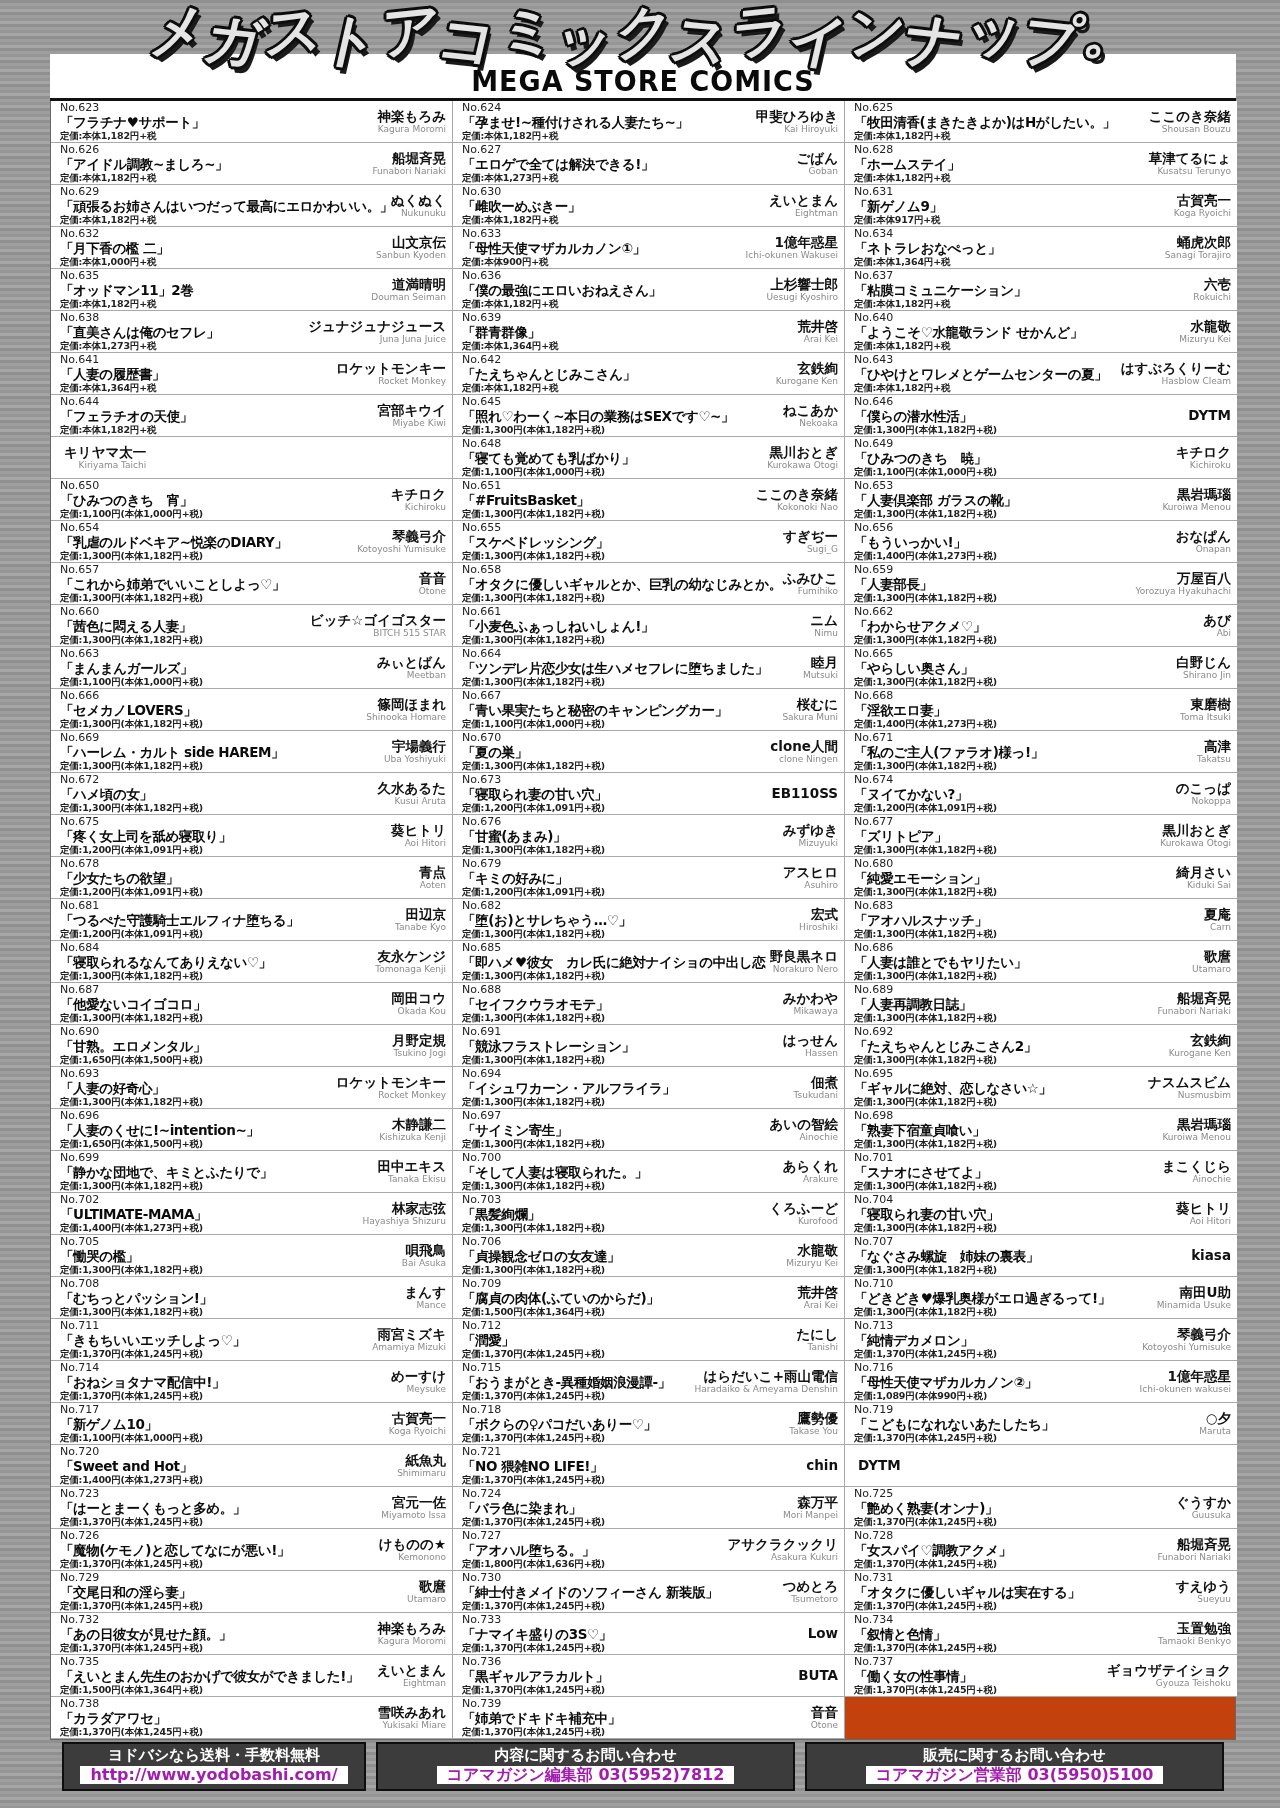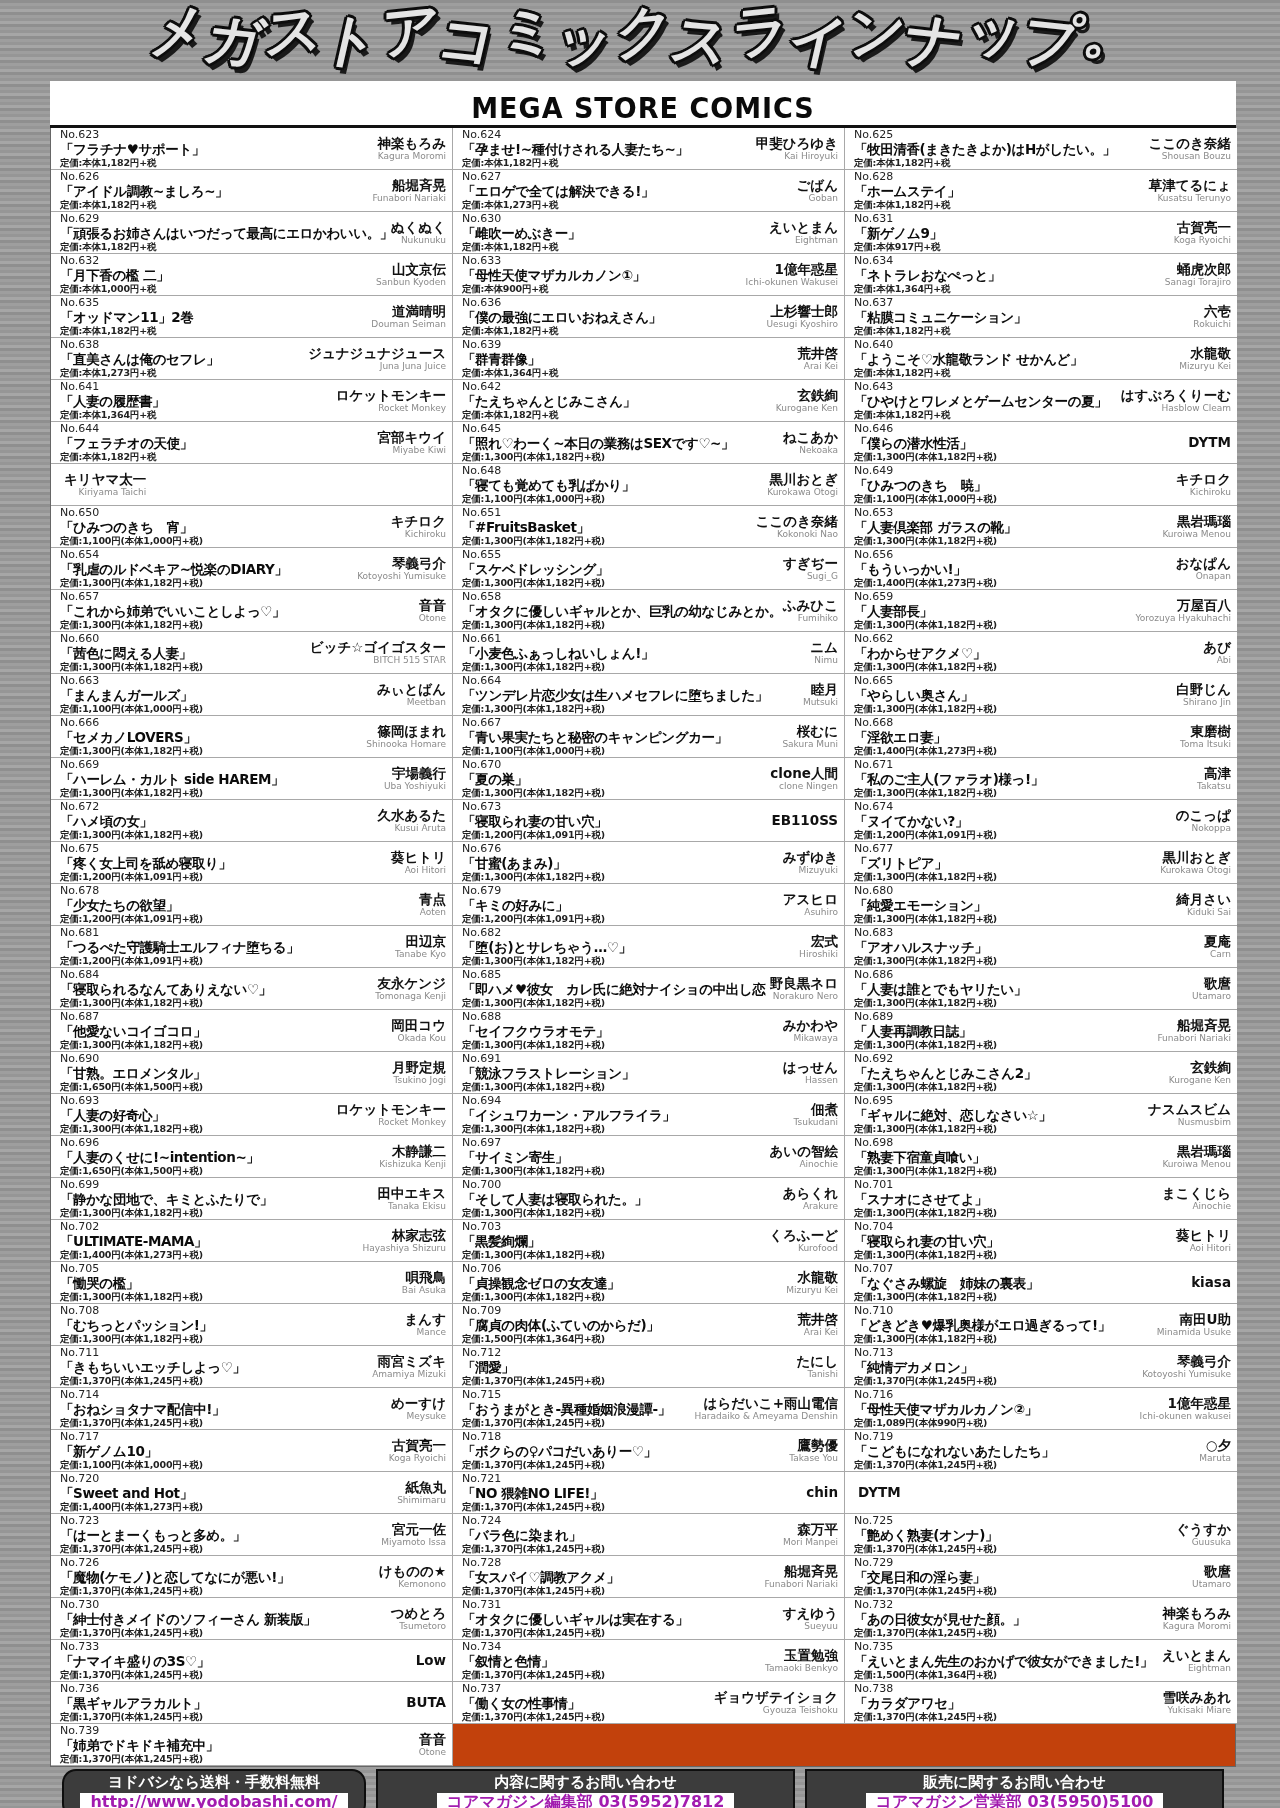--- a/index.html
+++ b/index.html
@@ -8,21 +8,21 @@
     font-family:"DejaVu Sans","Liberation Sans",sans-serif;
     background:repeating-linear-gradient(180deg,#8f8f8f 0 3px,#9e9e9e 3px 6px,#969696 6px 9px,#a6a6a6 9px 12px);
   }
   .page{position:absolute;left:50px;top:0;width:1186px;}
   
   .logo-wrap{position:absolute;left:0;top:4px;width:1186px;text-align:center;z-index:5;
     transform:skewX(-7deg);white-space:nowrap;}
   .logo-wrap span{display:inline-block;font-weight:900;font-size:57px;line-height:60px;color:#e4e4e4;
     text-shadow:-2px -2px 0 #0d0d0d,2px -2px 0 #0d0d0d,-2px 2px 0 #0d0d0d,2px 2px 0 #0d0d0d,
      -3px 0 0 #0d0d0d,3px 0 0 #0d0d0d,0 -3px 0 #0d0d0d,0 3px 0 #0d0d0d,5px 6px 0 #1a1a1a;}
-  .white-band{margin-top:81px;background:#fff;border-bottom:3px solid #111;height:44px;
+  .white-band{margin-top:54px;background:#fff;border-bottom:3px solid #111;height:44px;
     display:flex;align-items:flex-end;justify-content:center;}
   .subtitle{font-weight:800;font-size:27px;line-height:30px;color:#0a0a0a;letter-spacing:1px;
     transform:scaleY(1.05);margin-bottom:1px;}
   
   .comics{background:#c2410c;border-left:1px solid #666;border-right:1px solid #666;border-bottom:1px solid #666;
     display:grid;grid-template-columns:402px 392px 392px;grid-auto-rows:42px;}
   .cell{border-bottom:1px solid #a8a8a8;border-right:1px solid #a8a8a8;box-sizing:border-box;
     display:flex;align-items:center;padding:0 6px 0 9px;overflow:hidden;background:#fff;}
   .cell:nth-child(3n){border-right:none;}
   .left{flex:1 1 auto;min-width:0;display:flex;flex-direction:column;justify-content:center;}
@@ -33,21 +33,21 @@
   .author{flex:0 0 auto;text-align:right;margin-left:4px;max-width:190px;}
   .a-jp{font-size:13.5px;line-height:15px;font-weight:700;color:#111;white-space:nowrap;}
   .a-en{font-size:9px;line-height:10px;color:#8b8b8b;white-space:nowrap;}
   
   .footer{display:flex;gap:10px;margin-top:2px;padding:0 12px;}
   .fbox{background:#3c3c3c;border:2px solid #0e0e0e;color:#fff;text-align:center;
     padding:3px 10px 5px;display:flex;flex-direction:column;align-items:center;gap:2px;}
   .fbox .l1{font-size:15px;line-height:17px;font-weight:700;white-space:nowrap;}
   .fbox .l2{background:#fff;color:#a21caf;font-size:16px;line-height:18px;font-weight:800;
     padding:0 10px;white-space:nowrap;}
-  .fb1{flex:0 0 auto;min-width:280px;border-radius:14px;}
+  .fb1{flex:0 0 auto;min-width:280px;}
   .fb2,.fb3{flex:1 1 auto;}
 </style>
 </head>
 <body>
 
 <div class="page">
   <div class="logo-wrap" id="logo"><span style="transform: translateY(-4px) rotate(-6deg);">メ</span><span style="transform: translateY(6px) rotate(6deg);">ガ</span><span style="transform: translateY(-4px) rotate(-6deg);">ス</span><span style="transform: translateY(6px) rotate(6deg);">ト</span><span style="transform: translateY(-4px) rotate(-6deg);">ア</span><span style="transform: translateY(6px) rotate(6deg);">コ</span><span style="transform: translateY(-4px) rotate(-6deg);">ミ</span><span style="transform: translateY(6px) rotate(6deg);">ッ</span><span style="transform: translateY(-4px) rotate(-6deg);">ク</span><span style="transform: translateY(6px) rotate(6deg);">ス</span><span style="transform: translateY(-4px) rotate(-6deg);">ラ</span><span style="transform: translateY(6px) rotate(6deg);">イ</span><span style="transform: translateY(-4px) rotate(-6deg);">ン</span><span style="transform: translateY(6px) rotate(6deg);">ナ</span><span style="transform: translateY(-4px) rotate(-6deg);">ッ</span><span style="transform: translateY(6px) rotate(6deg);">プ</span><span style="transform: translateY(-4px) rotate(-6deg);">。</span></div>
   <div class="white-band">
     <div class="subtitle">MEGA STORE COMICS</div>
   </div>
@@ -1161,20 +1161,31 @@
       </div>
       <div class="cell">
         <div class="left">
           <div class="no">No.726</div>
           <div class="title">「魔物(ケモノ)と恋してなにが悪い!」</div>
           <div class="price">定価:1,370円(本体1,245円+税)</div>
         </div>
         <div class="author">
           <div class="a-jp">けものの★</div>
           <div class="a-en">Kemonono</div>
+        </div>
+      </div>
+      <div class="cell">
+        <div class="left">
+          <div class="no">No.727</div>
+          <div class="title">「アオハル堕ちる。」</div>
+          <div class="price">定価:1,800円(本体1,636円+税)</div>
+        </div>
+        <div class="author">
+          <div class="a-jp">アサクラクックリ</div>
+          <div class="a-en">Asakura Kukuri</div>
         </div>
       </div>
       <div class="cell">
         <div class="left">
           <div class="no">No.728</div>
           <div class="title">「女スパイ♡調教アクメ」</div>
           <div class="price">定価:1,370円(本体1,245円+税)</div>
         </div>
         <div class="author">
           <div class="a-jp">船堀斉晃</div>

